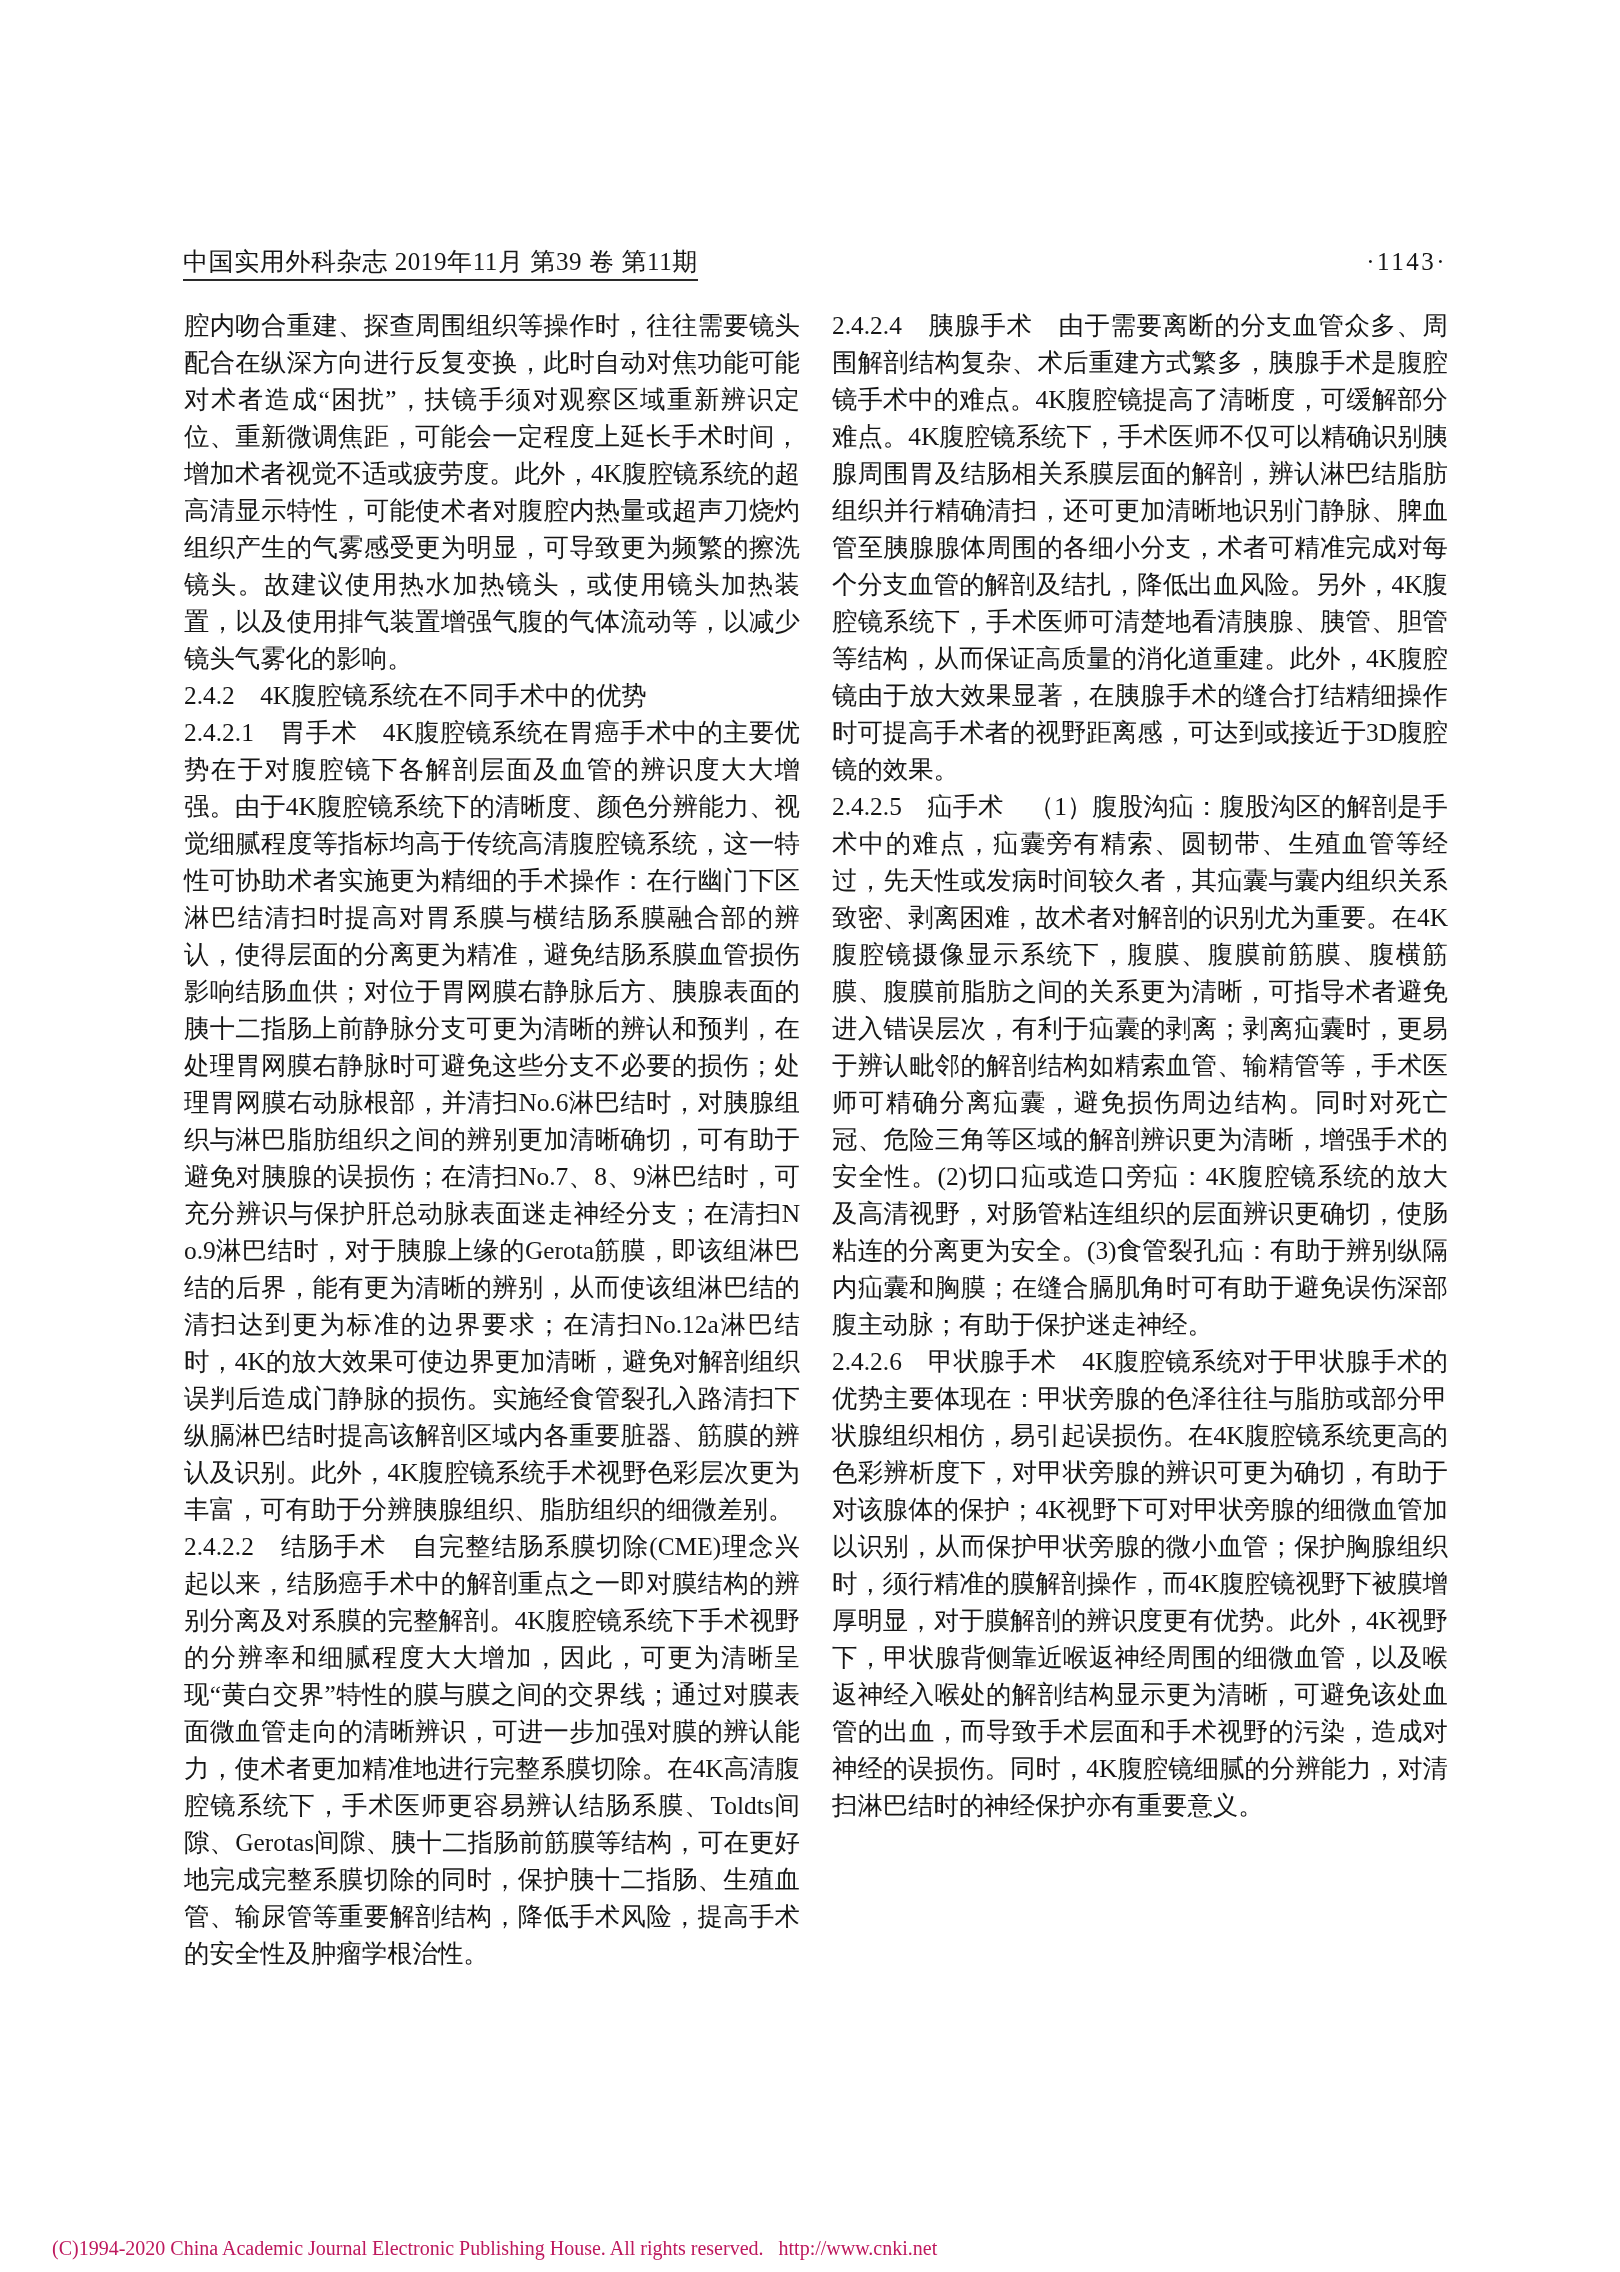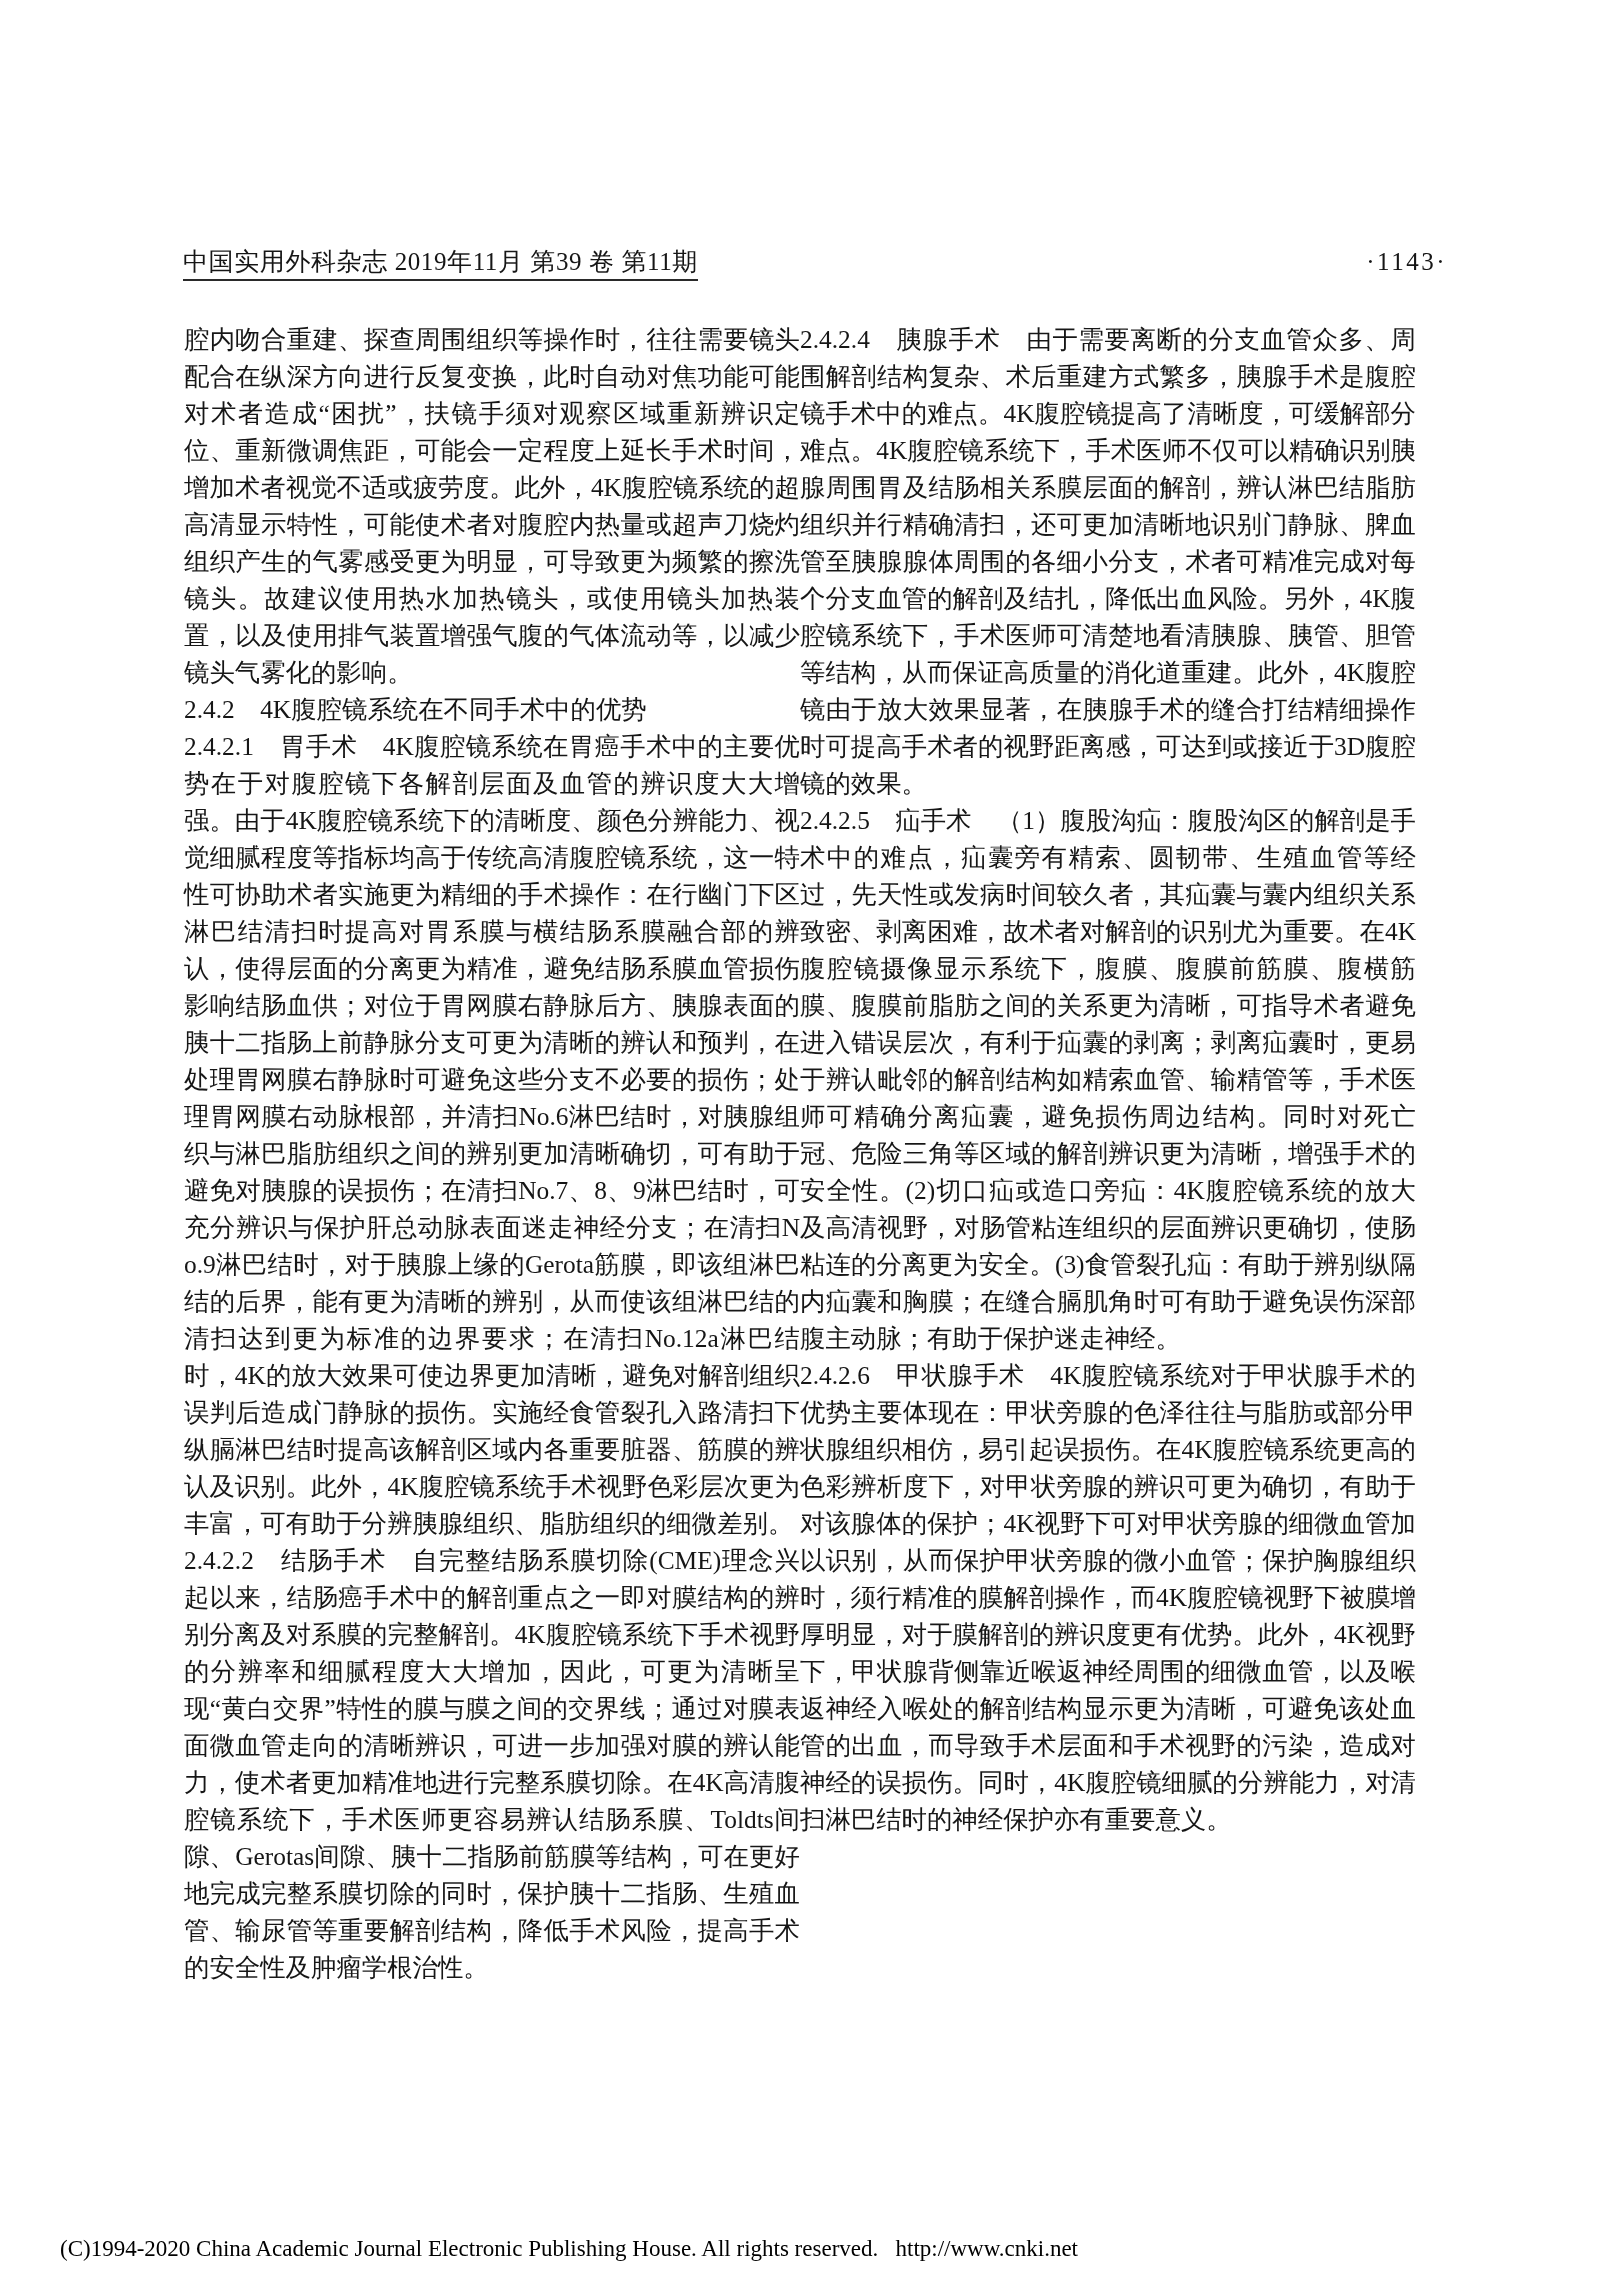--- a/index.html
+++ b/index.html
@@ -34,44 +34,45 @@
     border-bottom: 2.5px solid #2a2a2a;
     padding-bottom: 4.4px;
     letter-spacing: 0.6px;
   }
   .page-number {
     letter-spacing: 2.5px;
   }
   .columns {
     position: absolute;
     left: 184px;
-    top: 279px;
+    top: 265px;
     width: 1264px;
     display: flex;
+    gap: 32px;
   }
   .col {
     width: 616px;
     font-size: 25.4px;
     line-height: 37px;
     text-align: justify;
     text-justify: inter-ideograph;
   }
   .col p {
     margin: 0;
     text-indent: 0;
     word-break: break-all;
     overflow-wrap: anywhere;
   }
   .footer {
     position: absolute;
-    left: 60px;
+    left: 52px;
     top: 2192px;
-    font-size: 23px;
+    font-size: 20px;
     line-height: 29px;
-    color: #000000;
+    color: #be185d;
     white-space: pre;
   }
 </style>
 </head>
 <body>
 
 <div class="page">
 
   <div class="header">
     <span class="journal-info">中国实用外科杂志 2019年11月 第39 卷 第11期</span>

